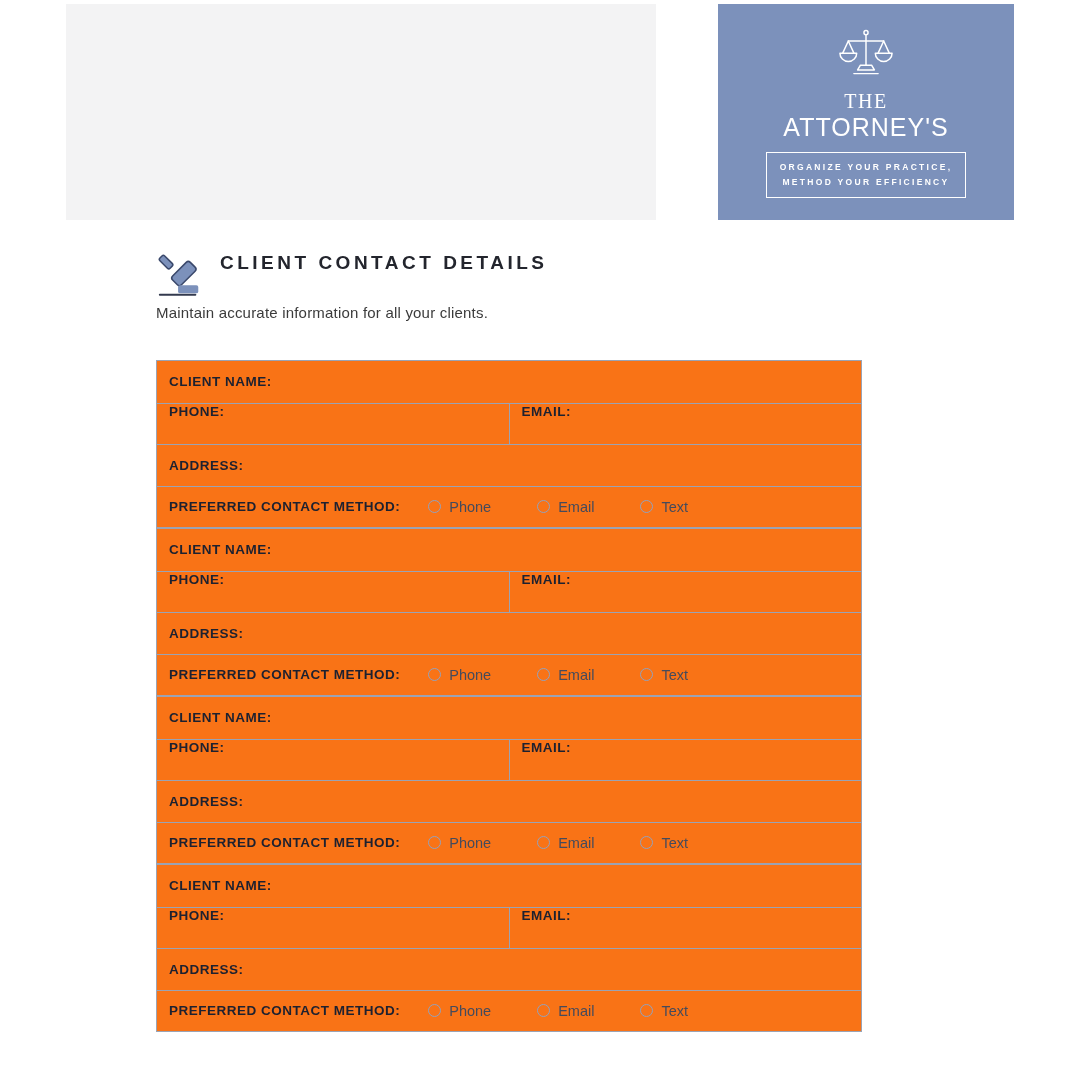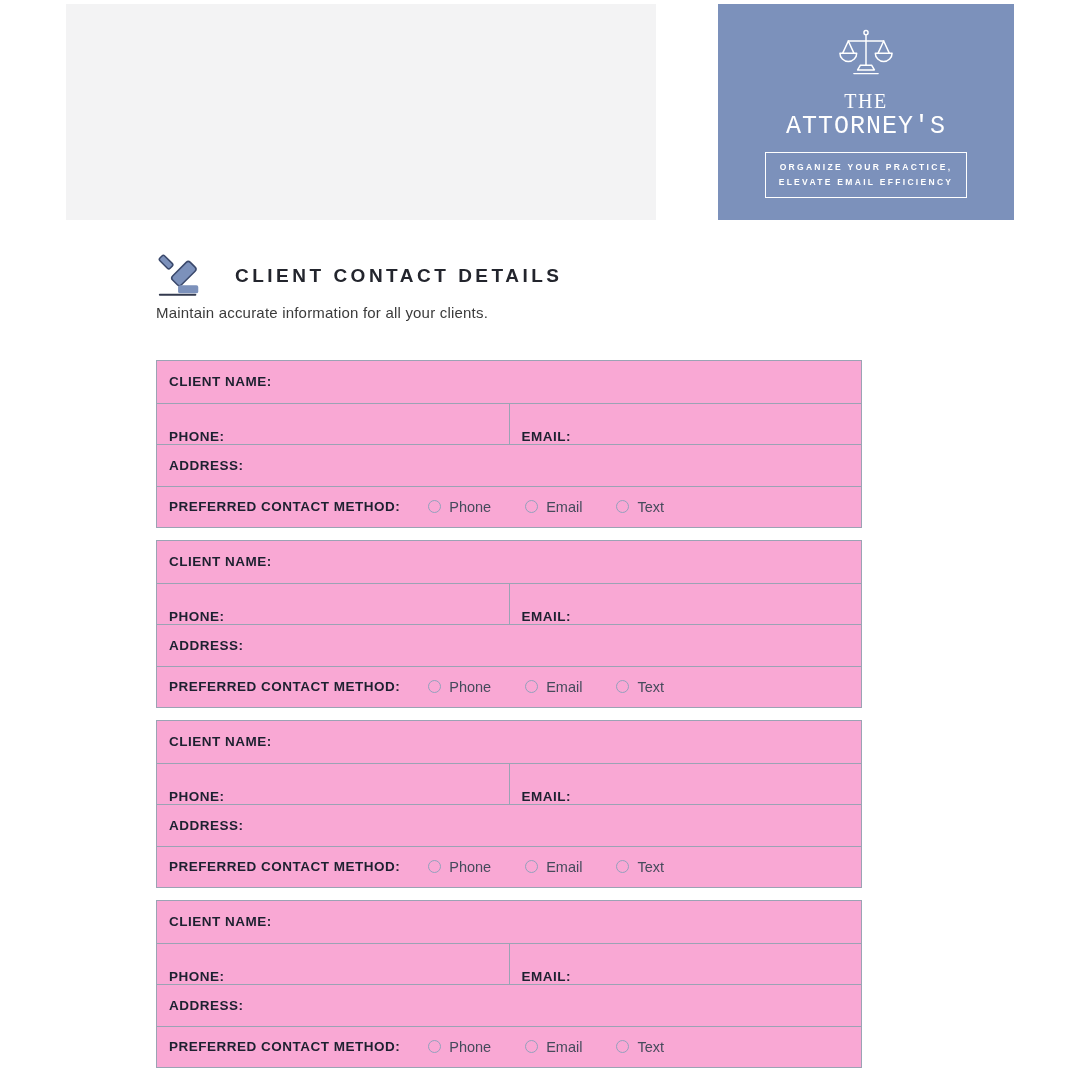--- a/index.html
+++ b/index.html
@@ -32,54 +32,54 @@
   
   .brand{
     position:absolute;left:718px;top:4px;width:296px;height:216px;
     background:var(--accent);color:#fff;text-align:center;
   }
   .brand-icon{margin-top:24px;}
   .brand-the{
     font-family:"Liberation Serif",serif;font-size:20px;letter-spacing:1.5px;margin-top:4px;
   }
   .brand-name{
-    font-family:Liberation Mono, monospace;font-size:25px;letter-spacing:1px;line-height:1.12;
+    font-family:Liberation Sans, sans-serif;font-size:25px;letter-spacing:1px;line-height:1.12;
   }
   .brand-tag{
     display:inline-block;border:1px solid #fff;margin-top:11px;padding:7px 13px;
     font-size:8.5px;font-weight:bold;letter-spacing:2.3px;line-height:1.75;
   }
 
   
   .section-head{
-    position:absolute;left:155px;top:252px;display:flex;align-items:center;gap:30px;
+    position:absolute;left:155px;top:252px;display:flex;align-items:flex-start;gap:15px;
   }
   .section-title{
     margin:0;font-size:19px;font-weight:bold;letter-spacing:3.5px;color:#23252d;
   }
   .section-sub{
     position:absolute;left:156px;top:304px;font-size:15px;color:#3b3b3b;letter-spacing:0.2px;
   }
 
   
   .entries{position:absolute;left:156px;top:360px;width:706px;}
   .entry{
-    border:1px solid var(--border);height:168px;margin-bottom:12px;background:#f9a8d4;
+    border:1px solid var(--border);height:168px;background:#f97316;
     display:grid;grid-template-rows:1fr 1fr 1fr 1fr;
   }
   .row{display:flex;align-items:center;padding-left:12px;min-height:0;}
   .row + .row{border-top:1px solid var(--border);}
   .row.split{padding-left:0;}
-  .cell{flex:1;height:100%;display:flex;align-items:flex-end;padding-left:12px;}
+  .cell{flex:1;height:100%;display:flex;align-items:flex-start;padding-left:12px;}
   .cell.left{border-right:1px solid var(--border);}
   .lbl{
     font-weight:bold;font-size:13.5px;letter-spacing:0.5px;color:var(--ink);white-space:nowrap;
   }
   .fill{flex:1;align-self:stretch;}
-  .opts{display:flex;align-items:center;gap:34px;margin-left:28px;}
+  .opts{display:flex;align-items:center;gap:46px;margin-left:28px;}
   .opt{display:flex;align-items:center;gap:8px;}
   .radio{
     width:13px;height:13px;border:1.6px solid #93a1bd;border-radius:50%;
     background:transparent;flex:0 0 auto;
   }
   .optlbl{font-size:14.5px;color:#454b5c;}
 </style>
 </head>
 <body>
 
@@ -95,21 +95,21 @@
     <path d="M6 27 A9 9 0 0 0 24 27 Z"></path>
     <path d="M53 14 L47 27 M53 14 L59 27"></path>
     <path d="M44 27 A9 9 0 0 0 62 27 Z"></path>
     <path d="M28 40 L40 40 L43 45 L25 45 Z"></path>
     <path d="M21 49 H47"></path>
   </svg>
   <div class="brand-the">THE</div>
   <div class="brand-name">ATTORNEY'S</div>
   <div class="brand-tag">
     <div>ORGANIZE YOUR PRACTICE,</div>
-    <div>ELEVATE EMAIL EFFICIENCY</div>
+    <div>METHOD YOUR EFFICIENCY</div>
   </div>
 </div>
 
 <div class="section-head">
   <svg width="50" height="48" viewBox="0 0 52 48">
     <g fill="#7c91bb" stroke="#3a486b" stroke-width="1.6" stroke-linejoin="round">
       <rect x="4" y="6" width="15" height="7" rx="2" transform="rotate(45 11.5 9.5)"></rect>
       <rect x="17" y="15" width="26" height="13" rx="3" transform="rotate(-45 30 21.5)"></rect>
     </g>
     <path d="M5 43.5 H42" stroke="#333a4e" stroke-width="2" stroke-linecap="round"></path>

